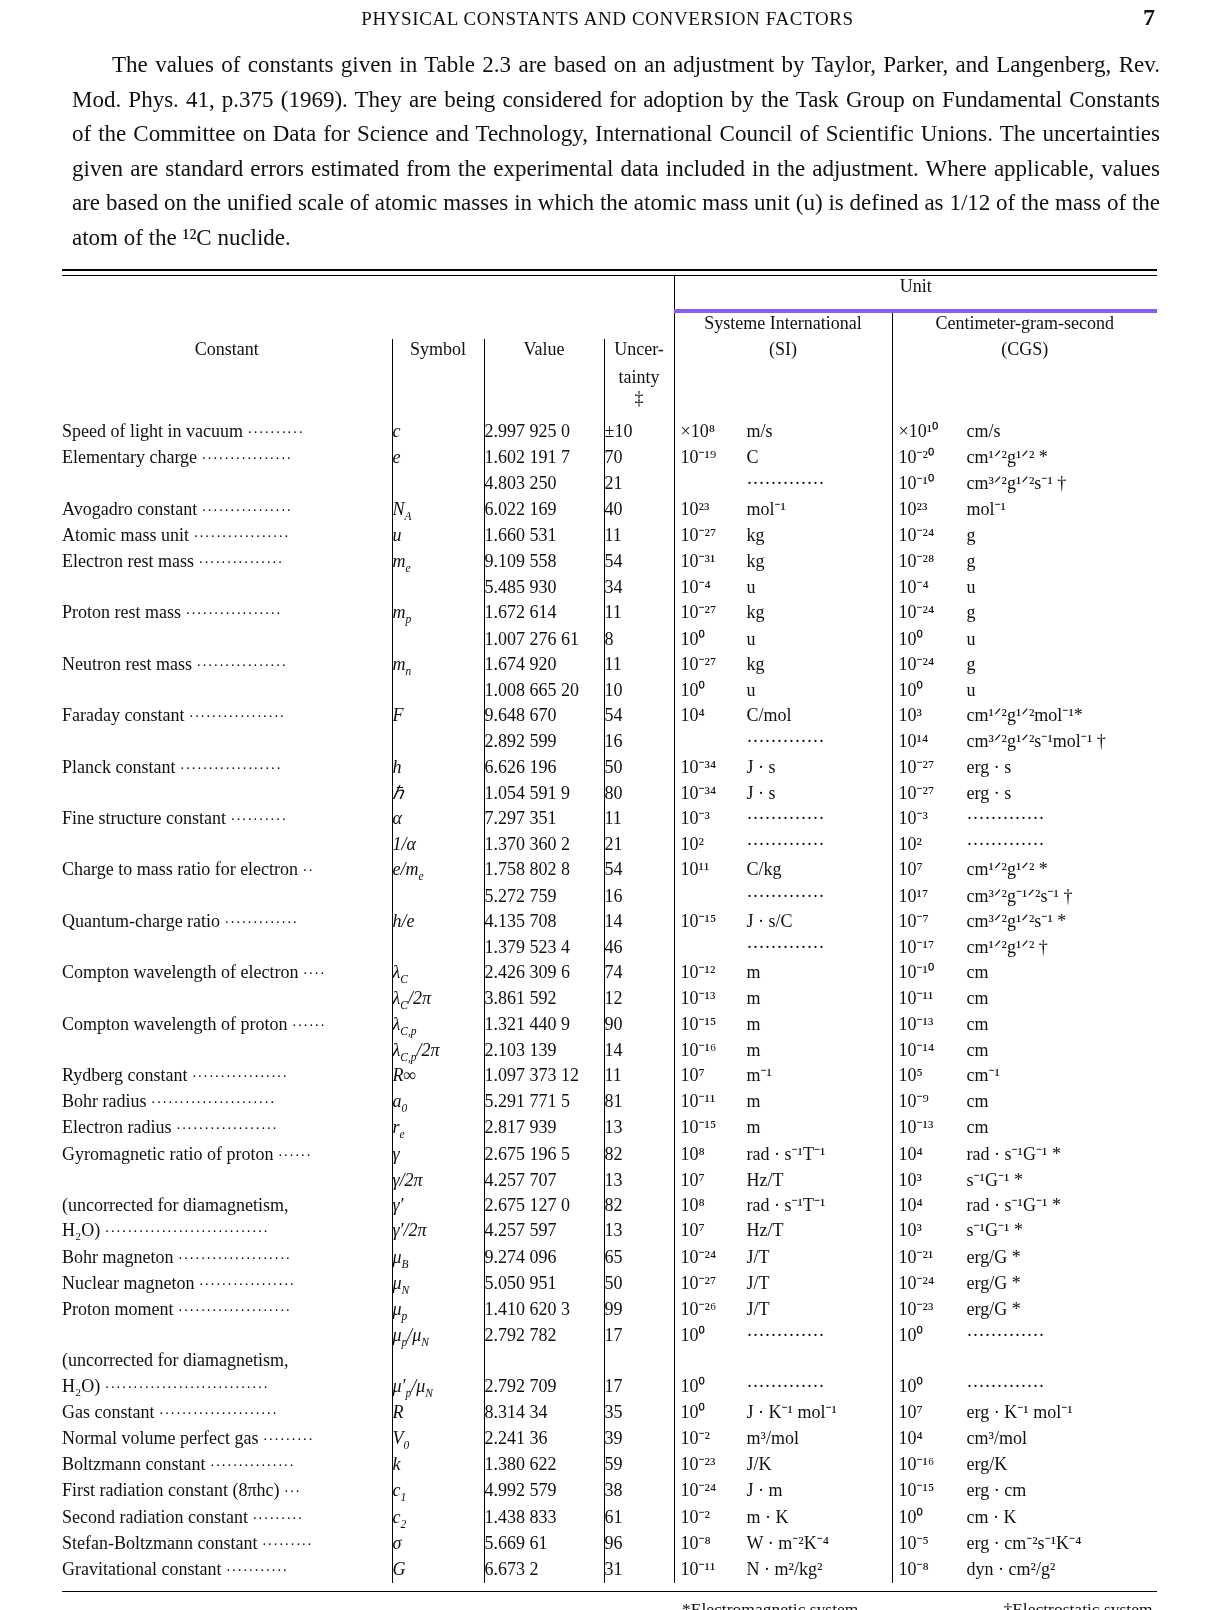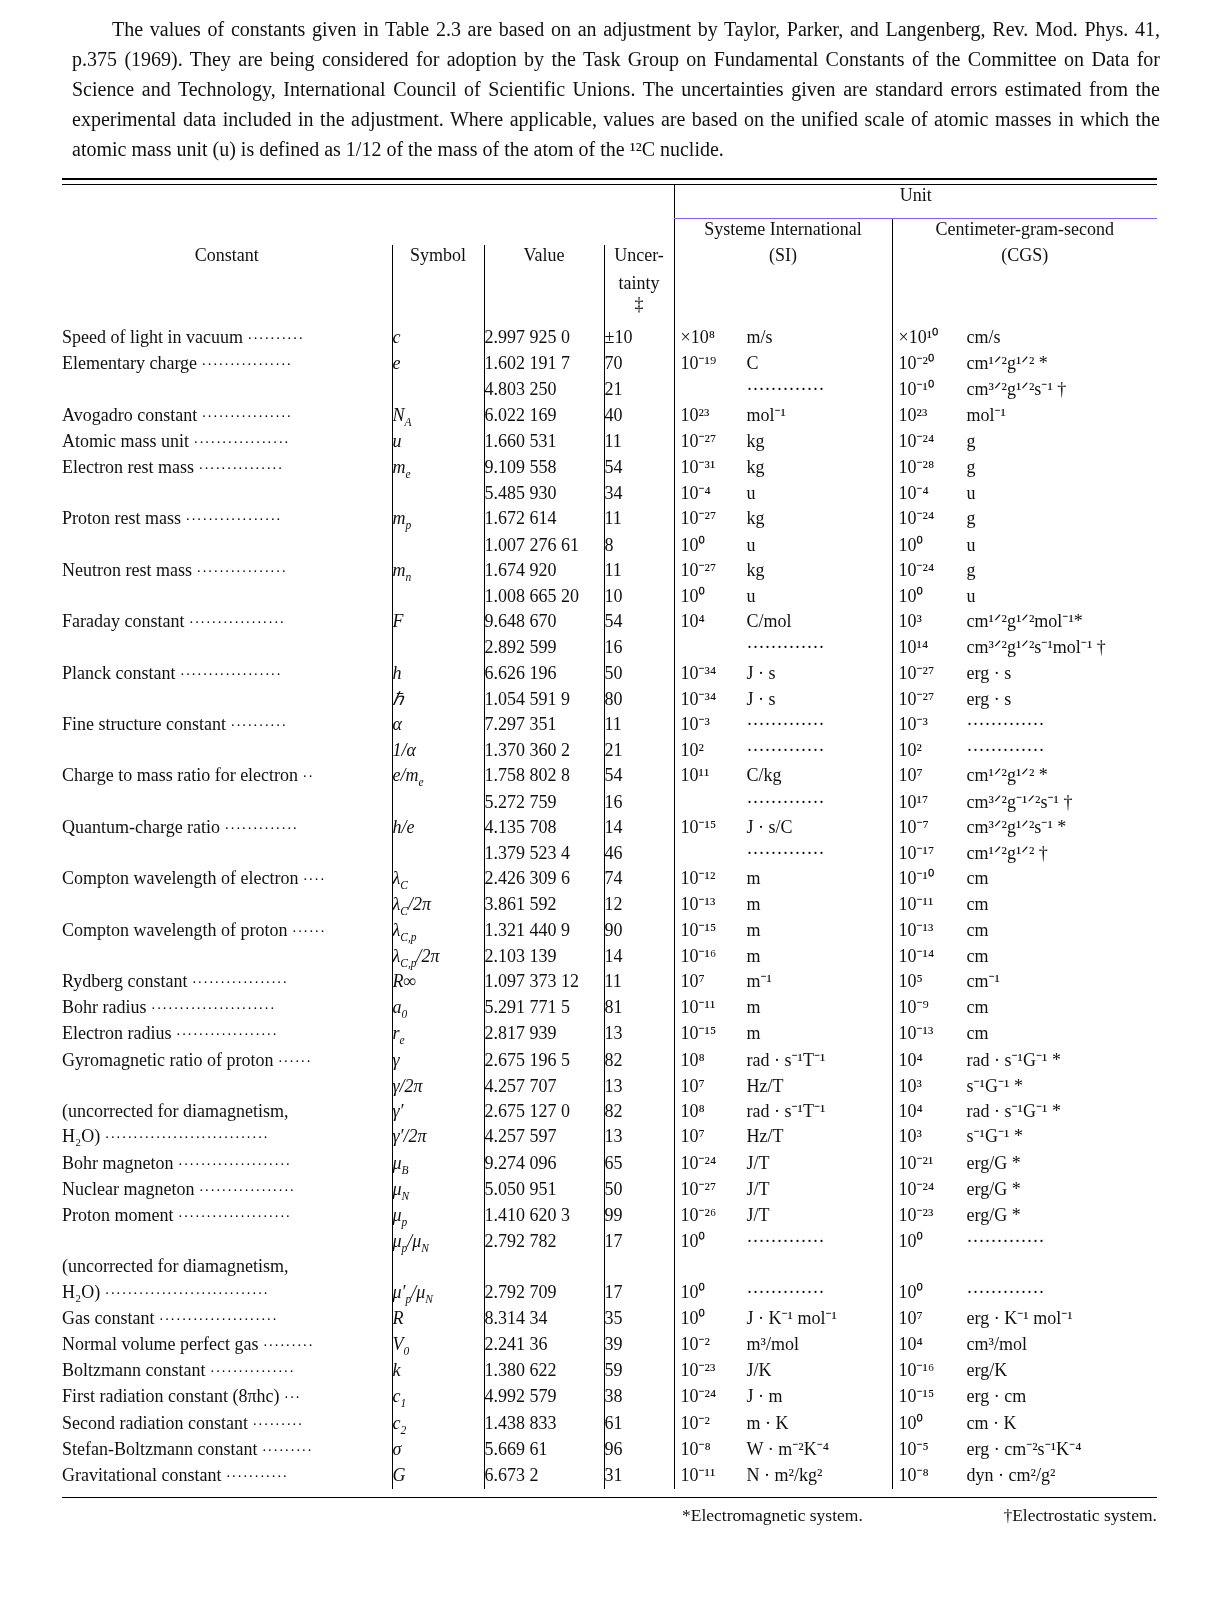--- a/index.html
+++ b/index.html
@@ -41,21 +41,21 @@
     position: absolute;
     right: 0;
     top: -4px;
     font-size: 24px;
     font-weight: bold;
   }
 
   
   .intro {
     margin: 14px 55px 0 72px;
-    font-size: 20px;
+    font-size: 23px;
     line-height: 1.50;
     text-align: justify;
     text-indent: 40px;
     font-family: "Liberation Serif", serif;
   }
 
   
   .tbl-caption {
     text-align: center;
     font-size: 21px;
@@ -84,21 +84,21 @@
   table.consts th, table.consts td {
     padding: 0;
     vertical-align: top;
   }
   .hdr-cell {
     text-align: center;
     font-size: 18px;
     font-weight: normal;
   }
   .vline { border-left: 1px solid #000; }
-  .hline-short { border-bottom: 1px solid #8b5cf6; }
+  .hline-short { border-bottom: 4px solid #8b5cf6; }
 
   
   col.c-name   { width: 330px; }
   col.c-sym    { width: 92px; }
   col.c-val    { width: 120px; }
   col.c-unc    { width: 70px; }
   col.c-si     { width: 218px; }
   col.c-cgs    { width: 265px; }
 
   td.name {
@@ -154,20 +154,24 @@
   }
   .foot .f1 { position: absolute; left: 10px; top: 7px; }
   .foot .f2 { position: absolute; left: 620px; top: 7px; }
   .foot .f3 { position: absolute; right: 0px; top: 7px; margin-left: 48px; }
 </style>
 </head>
 <body>
 
 <div class="page">
 
+  <div class="runhead">
+    <div class="title">Physical Constants and Conversion Factors</div>
+    <div class="pageno">7</div>
+  </div>
 
   <div class="intro">The values of constants given in Table 2.3 are based on an adjustment by Taylor, Parker, and Langenberg, Rev. Mod. Phys. 41, p.375 (1969). They are being considered for adoption by the Task Group on Fundamental Constants of the Committee on Data for Science and Technology, International Council of Scientific Unions. The uncertainties given are standard errors estimated from the experimental data included in the adjustment. Where applicable, values are based on the unified scale of atomic masses in which the atomic mass unit (u) is defined as 1/12 of the mass of the atom of the ¹²C nuclide.</div>
 
 
   <div class="tbl-wrap">
     <div class="rule-double"></div>
 
     <table class="consts">
       <colgroup>
         <col class="c-name">

